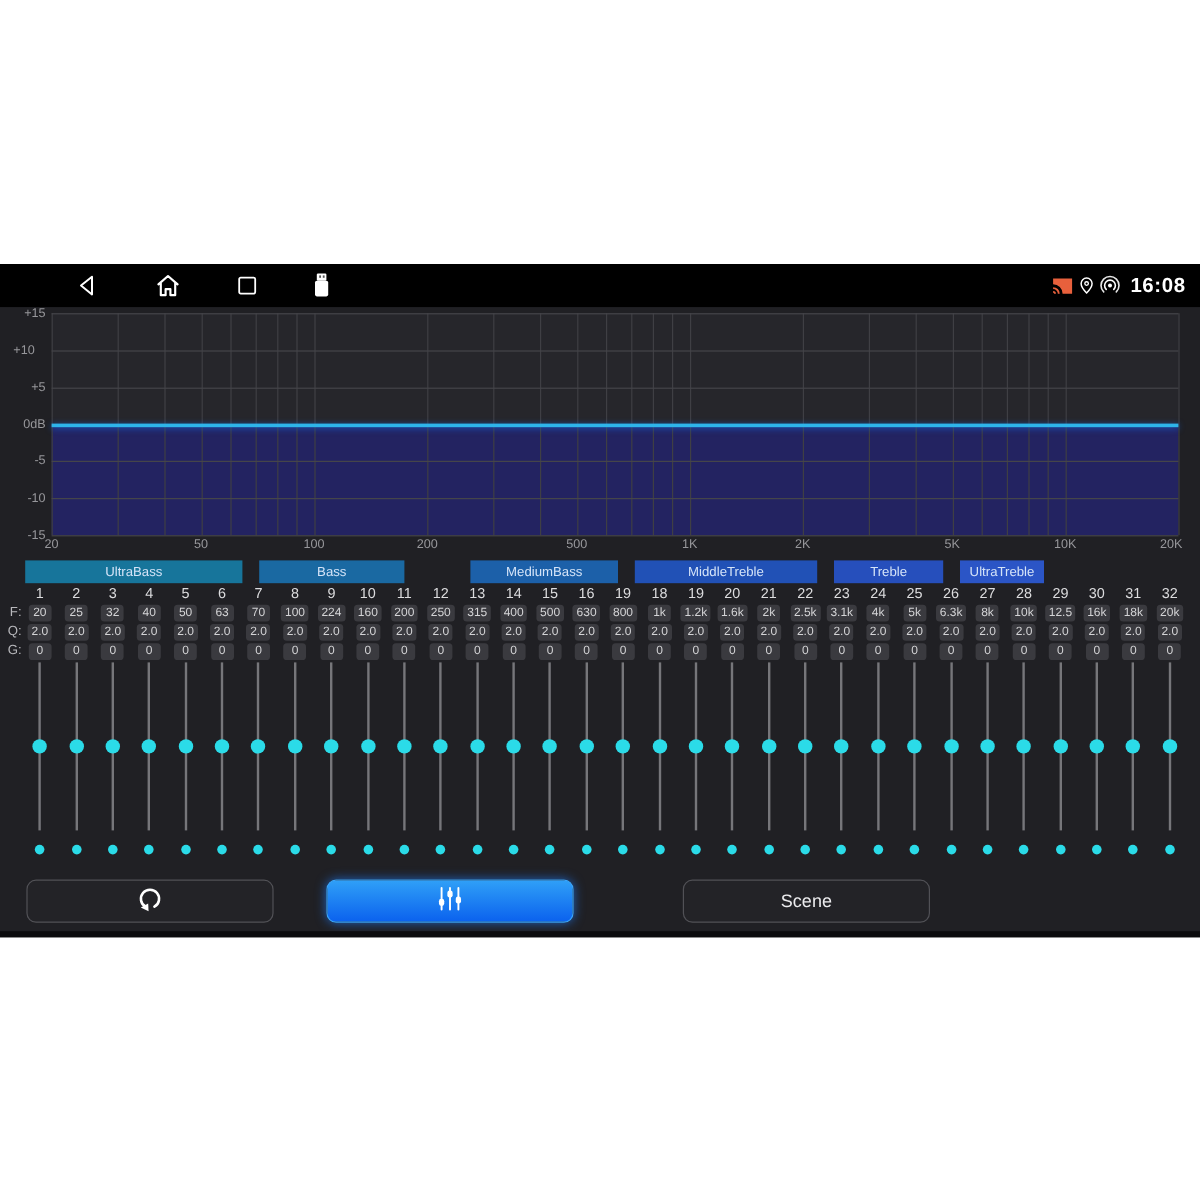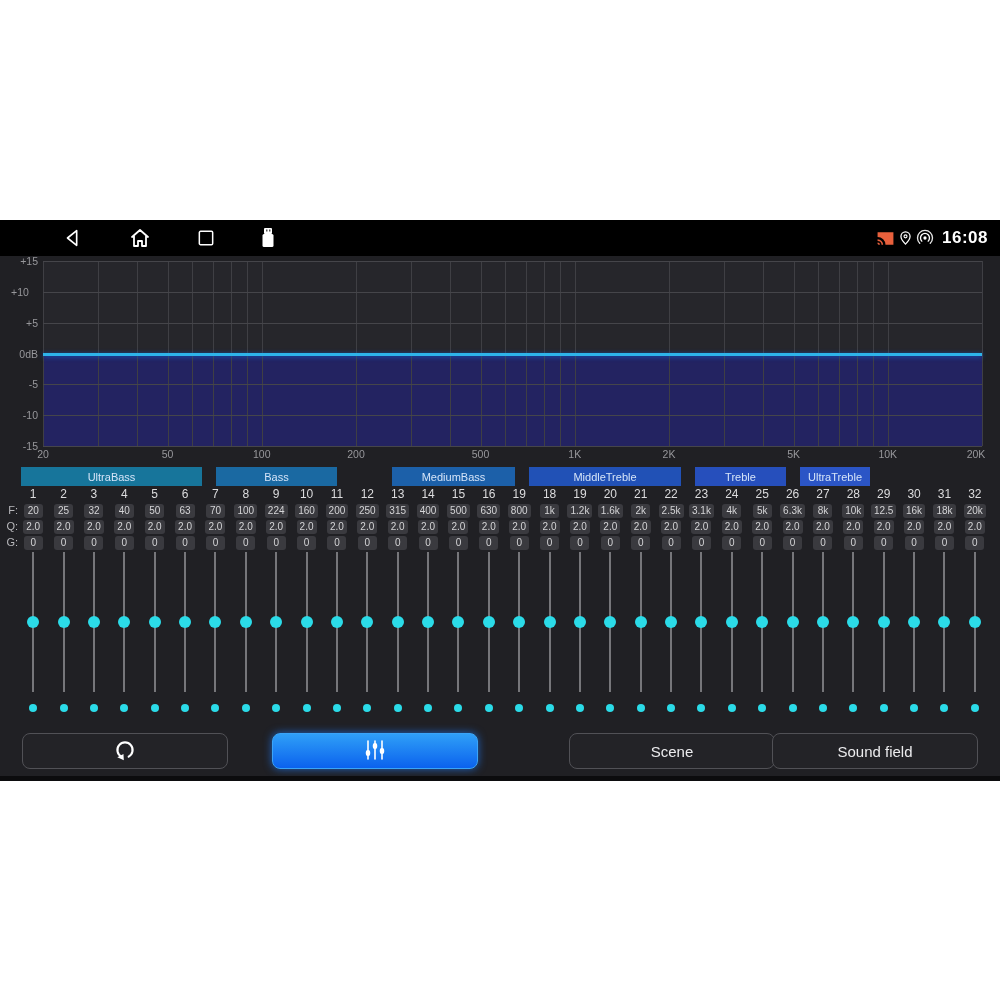--- a/index.html
+++ b/index.html
@@ -747,19 +747,16 @@
             </g>
             <rect x="4.8" y="12" width="4.4" height="6" rx="2" fill="#fff"></rect>
             <rect x="11.8" y="5" width="4.4" height="6" rx="2" fill="#fff"></rect>
             <rect x="18.8" y="10" width="4.4" height="6" rx="2" fill="#fff"></rect>
           </svg>
       </span>
     </div>
     <div class="btn" style="left:522px;margin-left:47px;">
       <span>Scene</span>
     </div>
-    <div class="btn" style="left:772px;">
-      <span>Sound field</span>
-    </div>
 
     <div class="bottom-strip"></div>
   </div>
 </div>
 
 </body></html>

